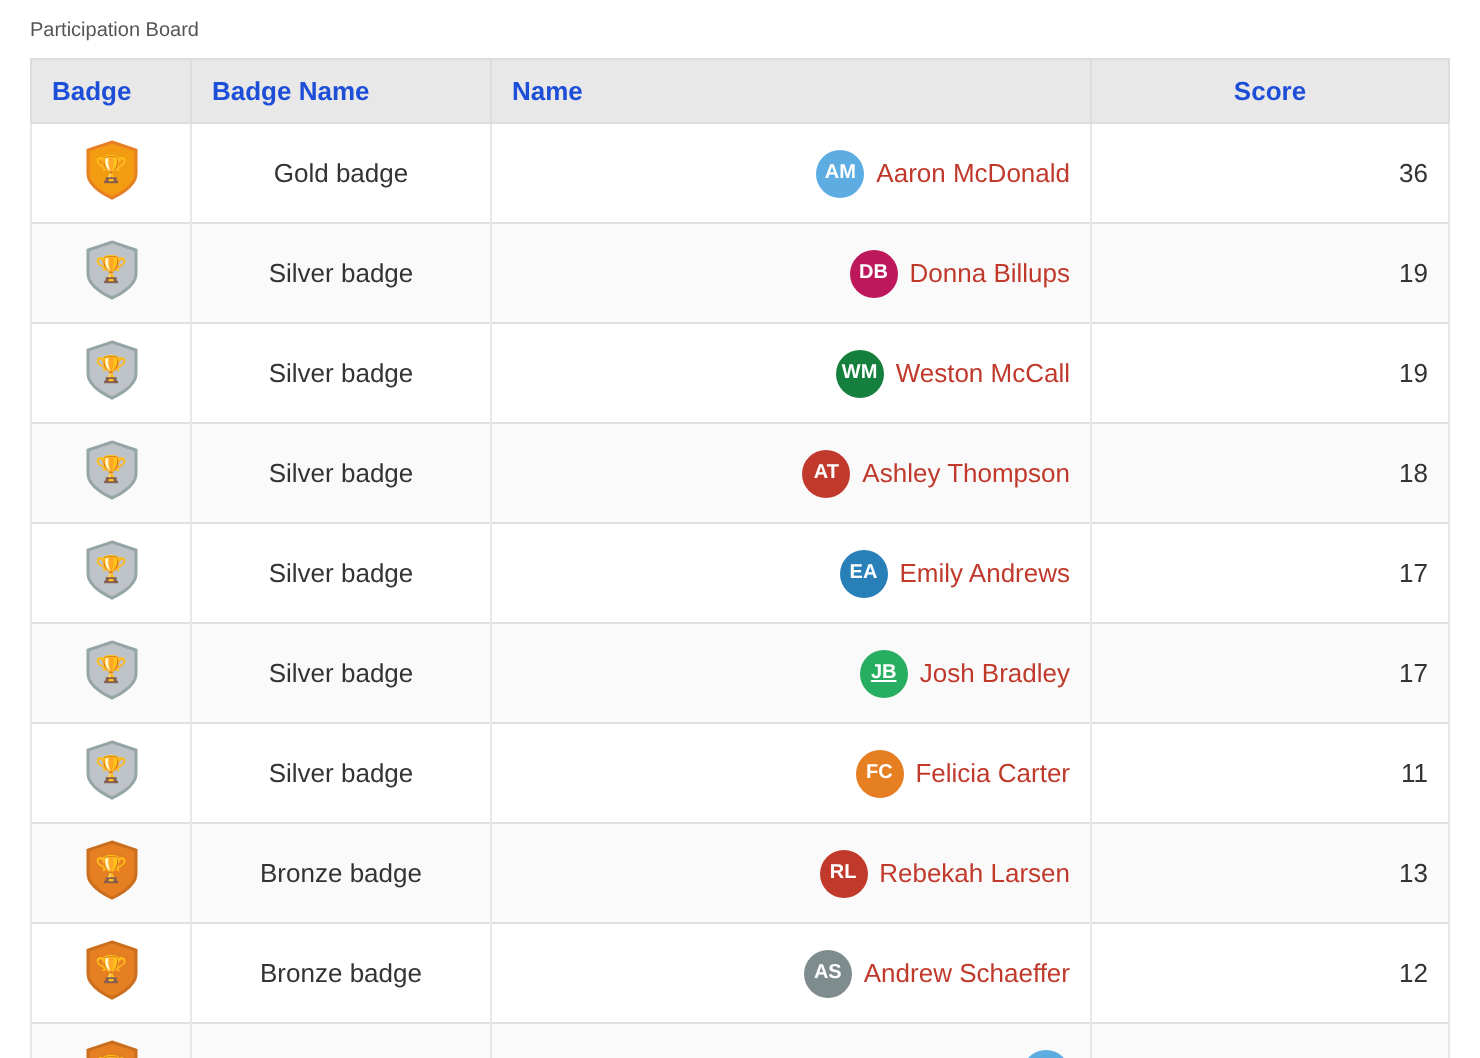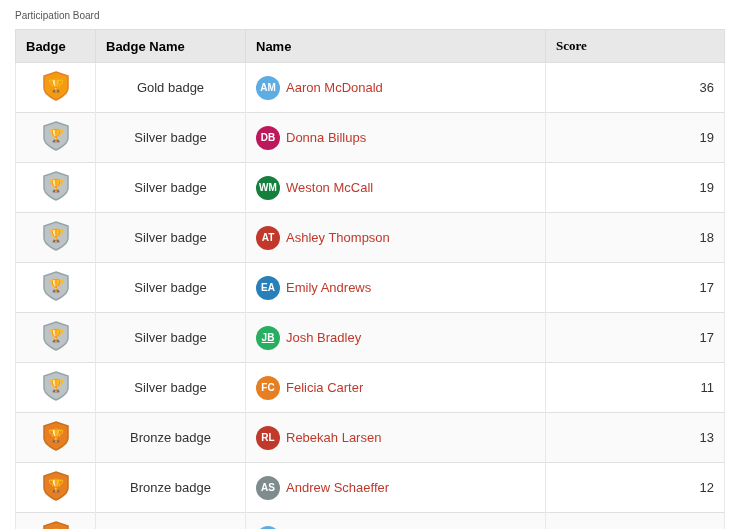--- a/index.html
+++ b/index.html
@@ -20,21 +20,21 @@
       border-collapse: collapse;
     }
     thead tr {
       background: #e8e8e8;
     }
     thead th {
       padding: 8px 10px;
       text-align: left;
       font-weight: bold;
       font-size: 13px;
-      color: #000000;
+      color: #1d4ed8;
       border: 1px solid #ddd;
     }
     tbody tr {
       border-bottom: 1px solid #e0e0e0;
     }
     tbody tr:nth-child(even) {
       background: #fafafa;
     }
     tbody tr:nth-child(odd) {
       background: #fff;
@@ -60,20 +60,21 @@
     .score-cell {
       text-align: right;
       color: #333;
     }
     .name-link {
       color: #c0392b;
       text-decoration: none;
       display: flex;
       align-items: center;
       gap: 6px;
+      justify-content: flex-end;
     }
     .avatar {
       width: 24px;
       height: 24px;
       border-radius: 50%;
       display: inline-block;
       flex-shrink: 0;
       font-size: 10px;
       color: #fff;
       display: flex;
@@ -92,21 +93,21 @@
 <body>
 
 <div class="page-title">Participation Board</div>
 
 <table>
   <thead>
     <tr>
       <th>Badge</th>
       <th>Badge Name</th>
       <th>Name</th>
-      <th style="text-align:left;font-family:Liberation Serif, serif;">Score</th>
+      <th style="text-align:center;">Score</th>
     </tr>
   </thead>
   <tbody id="table-body">
   <tr>
         <td class="badge-cell"><svg width="28" height="32" viewBox="0 0 28 32" xmlns="http://www.w3.org/2000/svg">
       <path d="M14 2 L26 6 L26 18 C26 25 14 30 14 30 C14 30 2 25 2 18 L2 6 Z" fill="#f39c12" stroke="#e67e22" stroke-width="1.5"></path>
       <text x="14" y="20" text-anchor="middle" font-size="13" fill="#fff" font-family="Arial">🏆</text>
     </svg></td>
         <td class="badge-name-cell">Gold badge</td>
         <td class="name-cell">

